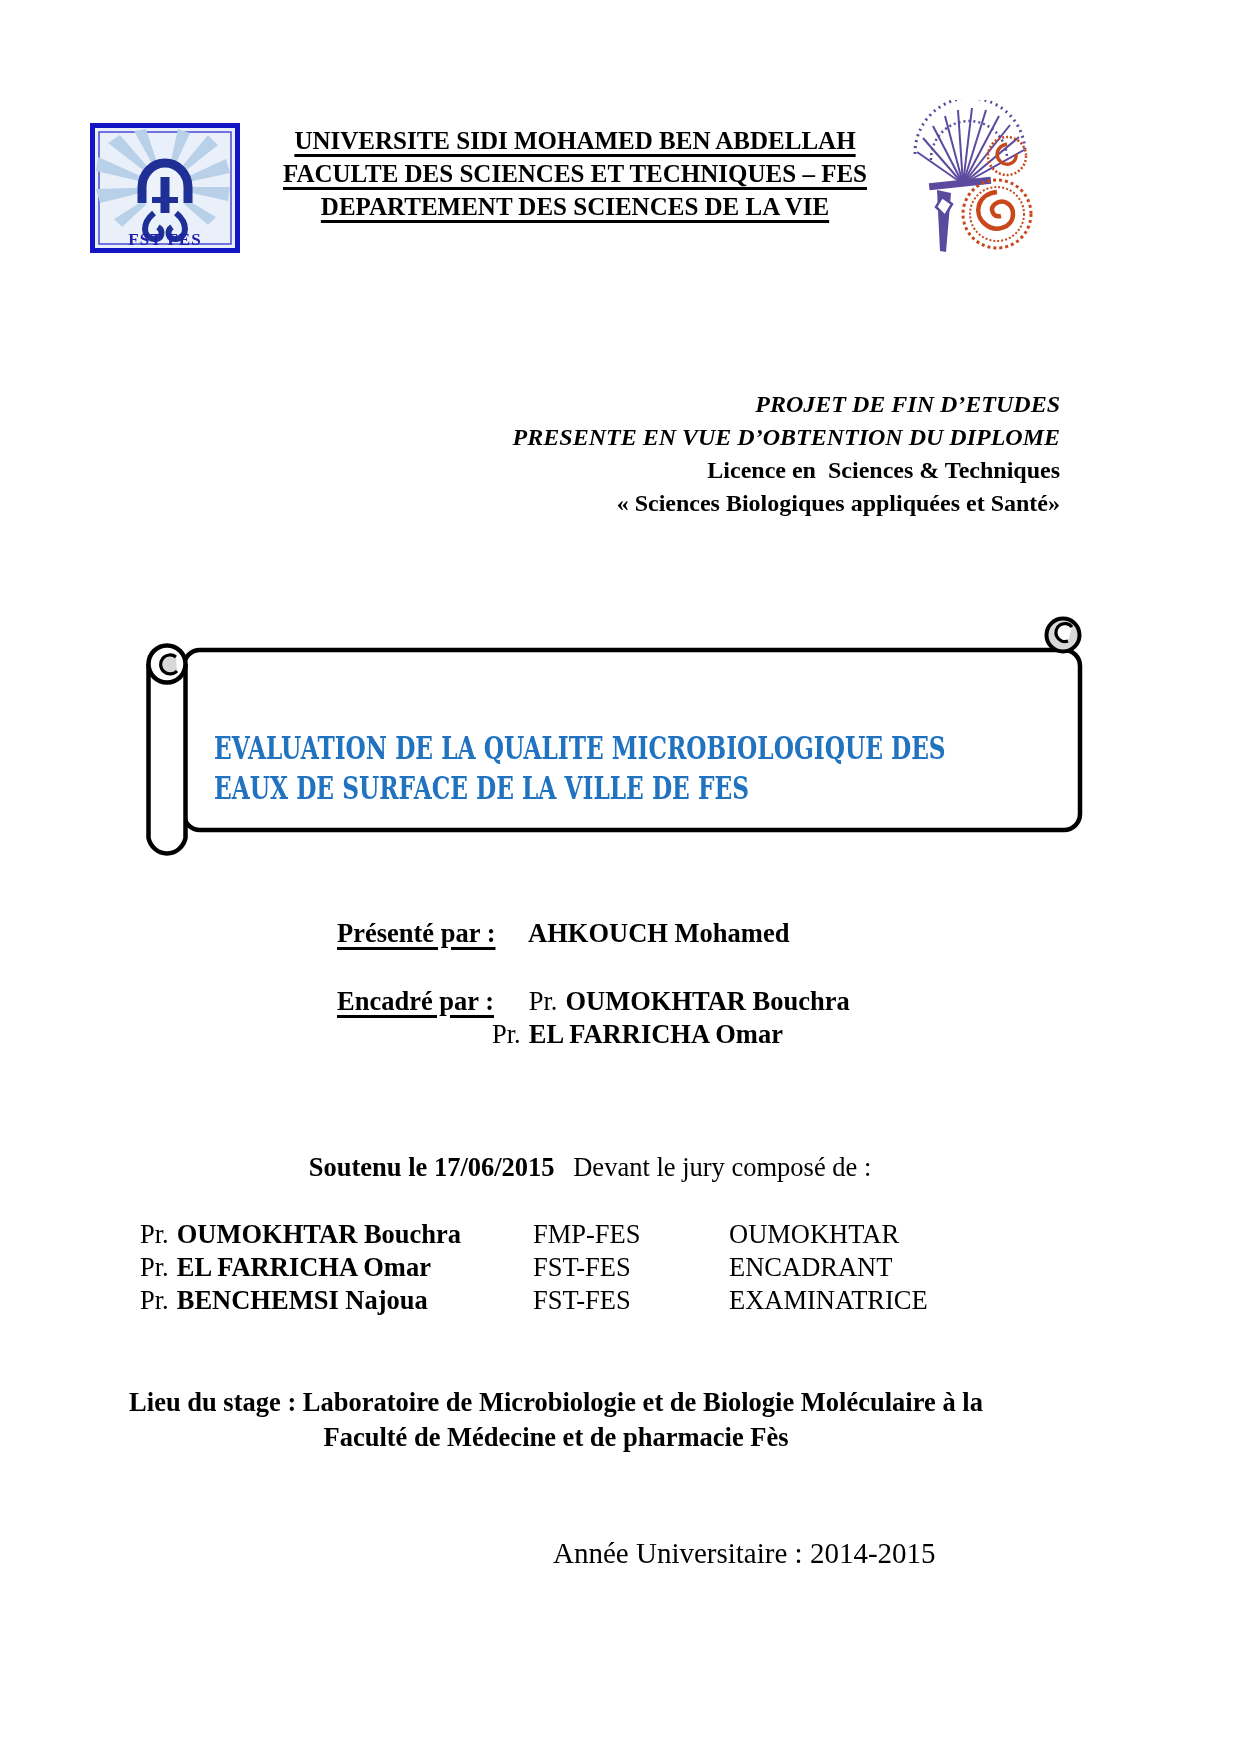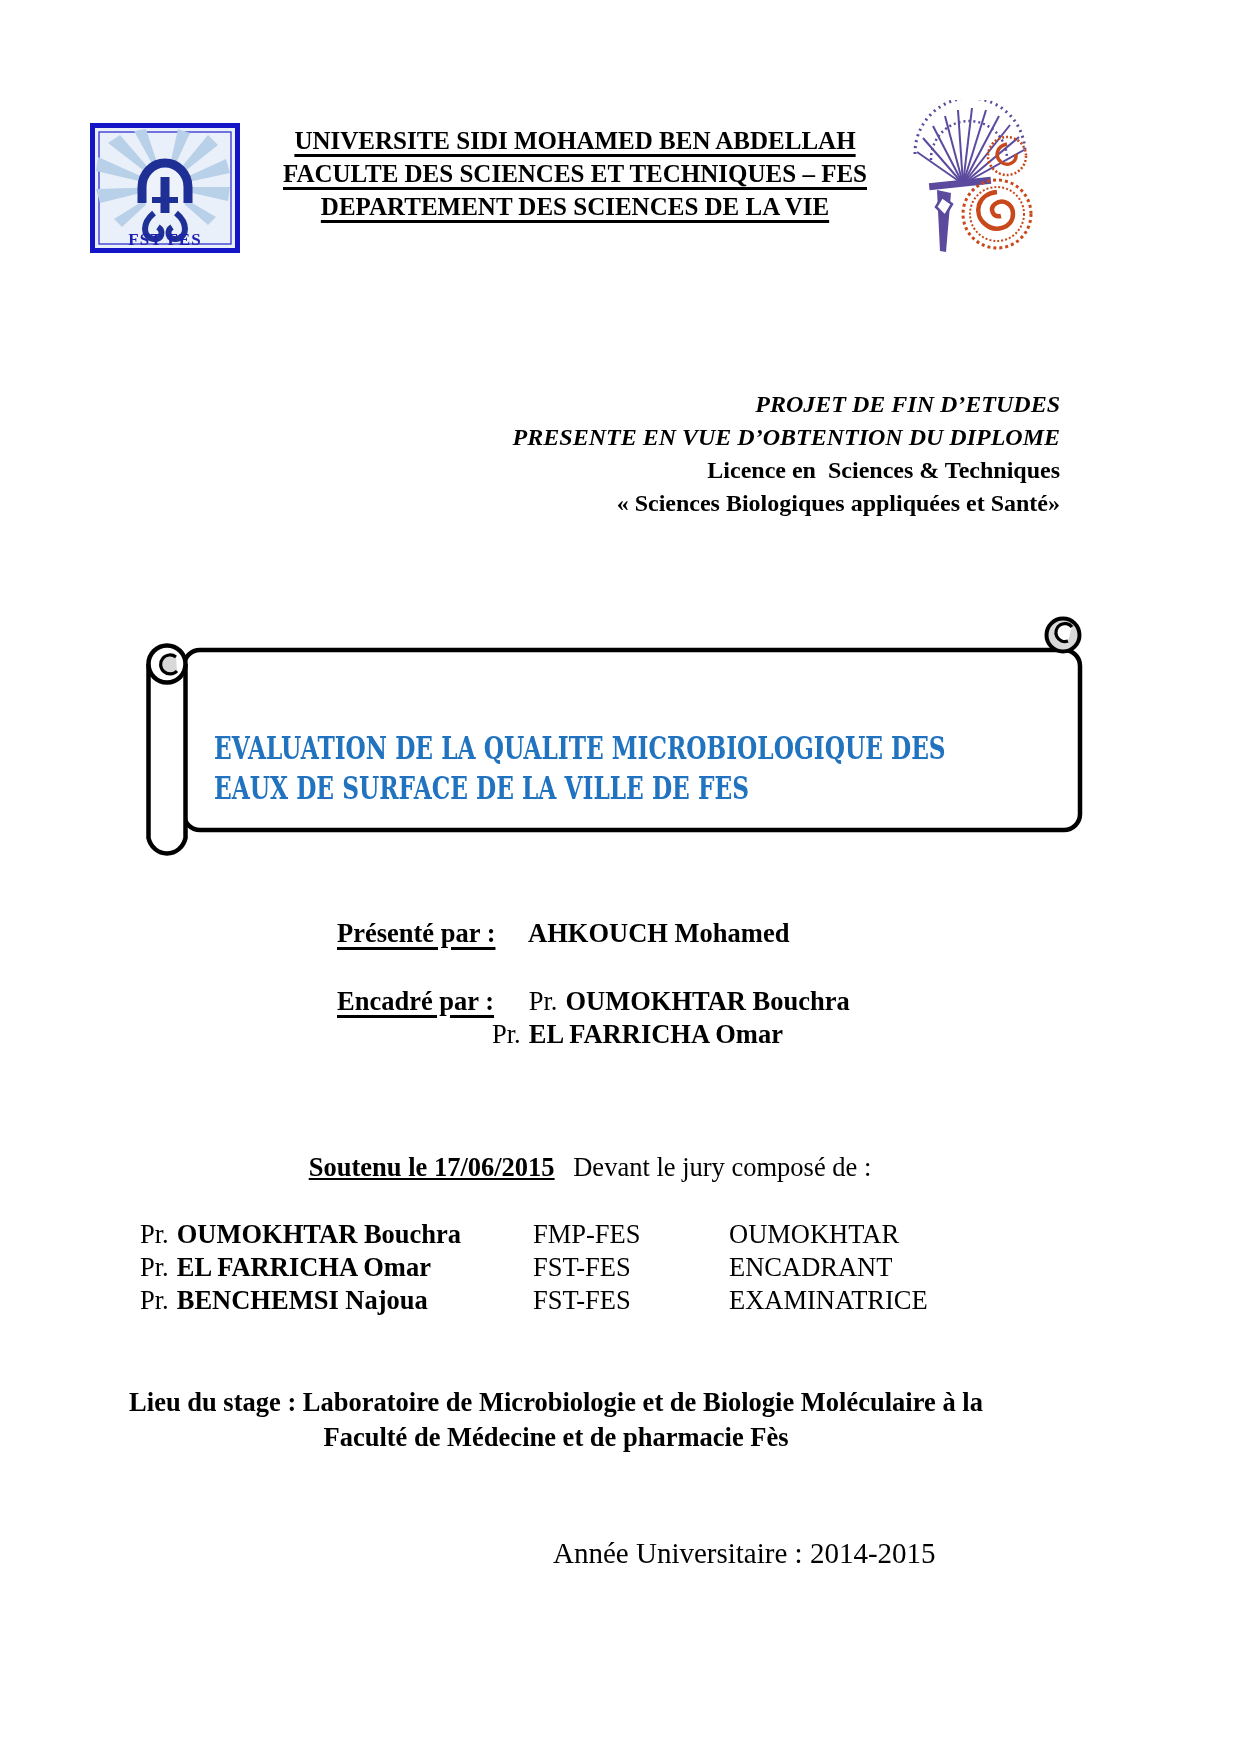--- a/index.html
+++ b/index.html
@@ -35,21 +35,21 @@
   .ulabel{font-weight:bold;text-decoration:underline;text-decoration-thickness:2.5px;
           text-underline-offset:5px;}
   .pname{font-weight:bold;}
   .gap1{margin-left:26px;}
   .gap2{margin-left:28px;}
   .prefix{font-weight:normal;margin-right:8px;}
 
   
   .defense-line{position:absolute;left:0;top:1152px;width:1180px;text-align:center;
                 font-size:26.5px;white-space:nowrap;}
-  .defense-line .bold{font-weight:bold;text-decoration:underline;}
+  .defense-line .bold{font-weight:bold;}
   .defense-line .reg{margin-left:12px;}
   .jury{position:absolute;left:140px;top:1218px;width:960px;font-size:26.5px;}
   .jury-row{display:grid;grid-template-columns:393px 196px auto;line-height:33px;}
   .jury-row .name{font-weight:bold;}
   .jury-row .prefix{font-weight:normal;}
 
   
   .internship{position:absolute;left:0;top:1385px;width:1112px;text-align:center;
               font-weight:bold;font-size:26.5px;line-height:35px;}
   .academic-year{position:absolute;left:553px;top:1537px;font-size:29px;white-space:nowrap;}

